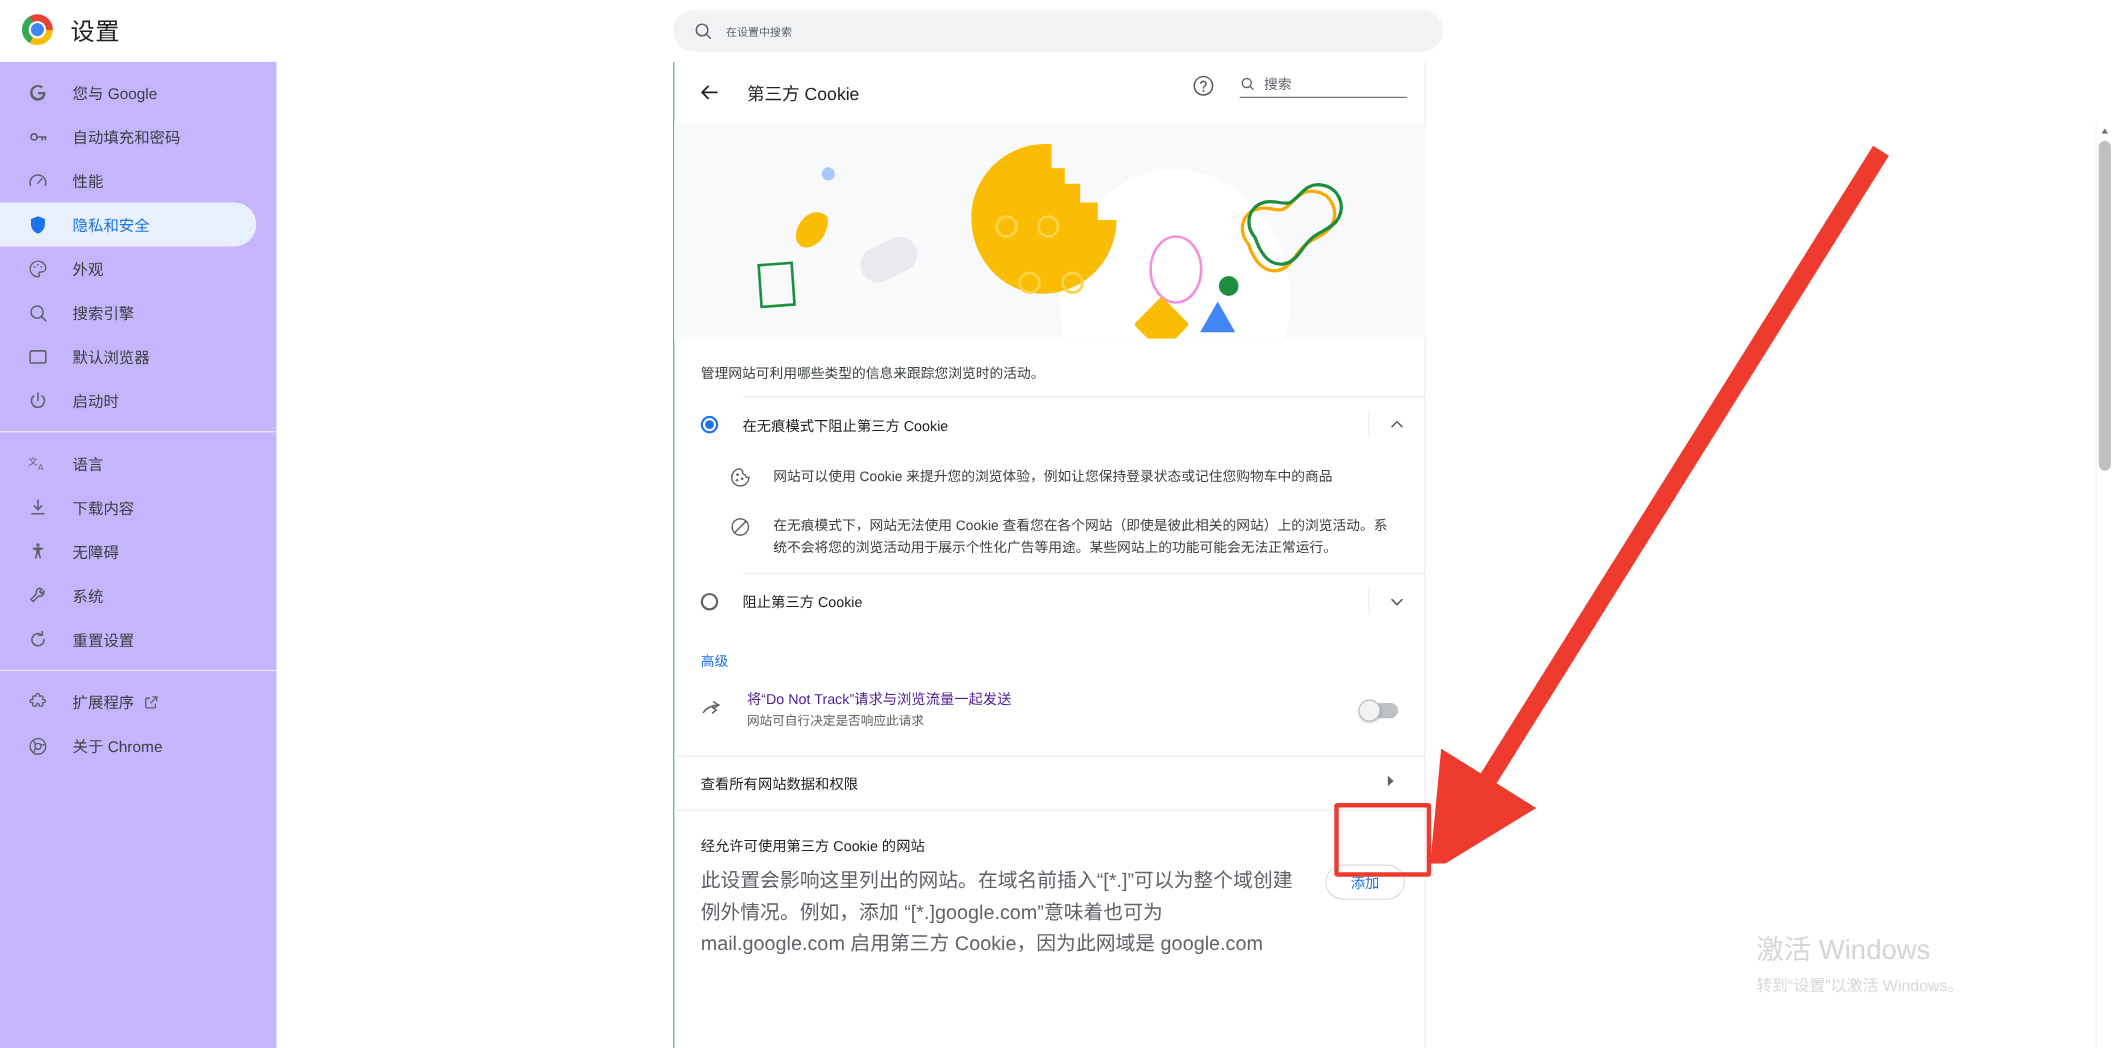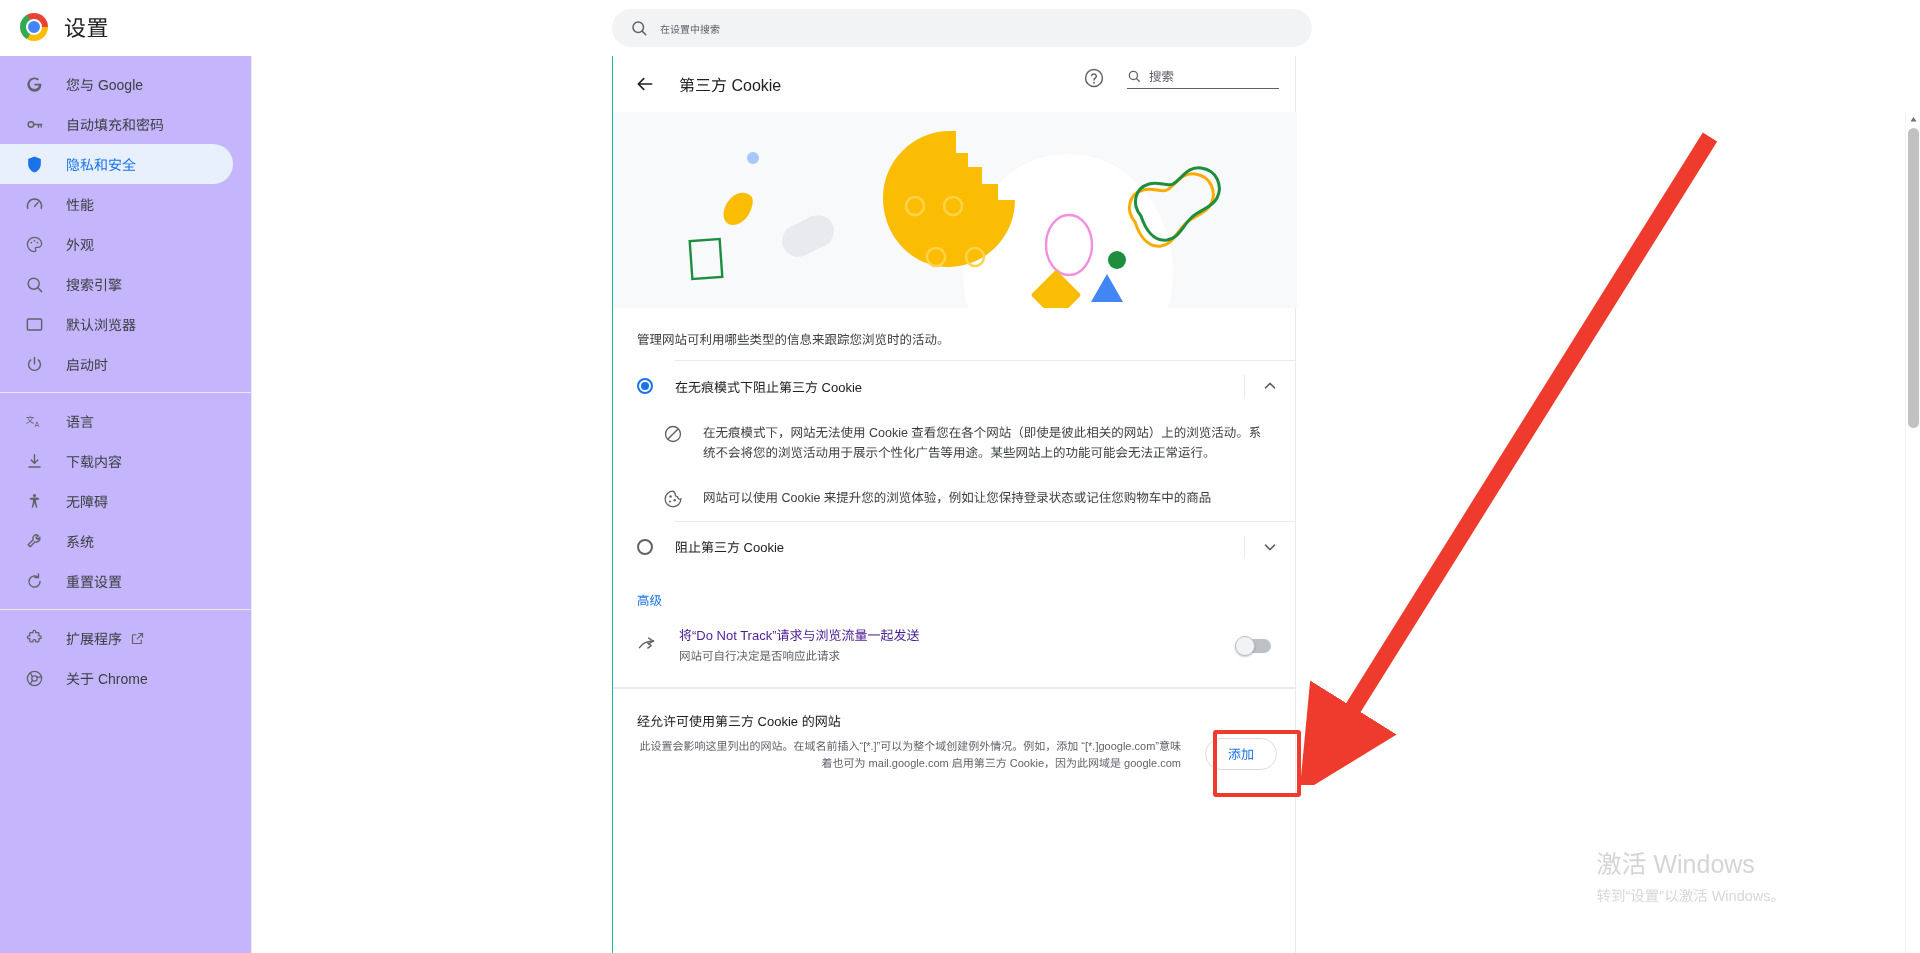--- a/index.html
+++ b/index.html
@@ -161,21 +161,21 @@
   }
 
   .link-row {
     display: flex; align-items: center; height: 48px;
     padding: 0 24px; cursor: pointer; font-size: 13px; color: #202124;
   }
   .link-row .larrow { margin-left: auto; }
 
   .allow-title { font-size: 13px; color: #202124; padding: 22px 24px 8px 24px; }
   .allow-desc-row { display: flex; align-items: flex-start; padding: 0 18px 0 24px; }
-  .allow-desc { font-size: 11px; color: #5f6368; line-height: 1.62; flex: 1; padding-right: 24px; text-align: right; }
+  .allow-desc { font-size: 18px; color: #5f6368; line-height: 1.62; flex: 1; padding-right: 24px; }
   .add-btn {
     flex: none; border: 1px solid #dadce0; border-radius: 16px;
     height: 32px; padding: 0 22px; color: #1a73e8; font-size: 13px;
     background: #fff; cursor: pointer; display: flex; align-items: center;
     font-family: inherit;
   }
 
   
   .scrollbar {
     position: absolute; right: 0; top: 56px; width: 15px; height: 897px;
@@ -241,37 +241,37 @@
           <svg viewBox="0 0 24 24" width="19" height="19" fill="none" stroke="#5f6368" stroke-width="1.8">
             <circle cx="7.5" cy="12" r="3.5"></circle>
               <line x1="11" y1="12" x2="21" y2="12" stroke-linecap="round"></line>
             <line x1="17" y1="12" x2="17" y2="15.5" stroke-linecap="round"></line>
               <line x1="20.5" y1="12" x2="20.5" y2="15" stroke-linecap="round"></line>
           </svg>
         </span>
         <span class="nlabel">自动填充和密码</span>
       </div>
 
-      <div class="nav-item active">
-        <span class="nicon">
-          <svg viewBox="0 0 24 24" width="19" height="19">
-              <path fill="#1a73e8" d="M12 2 4 5.2v6.1c0 4.9 3.4 9.4 8 10.7 4.6-1.3 8-5.8 8-10.7V5.2L12 2z"></path>
-            </svg>
-        </span>
-        <span class="nlabel">隐私和安全</span>
-      </div>
-
       <div class="nav-item">
         <span class="nicon">
           <svg viewBox="0 0 24 24" width="19" height="19" fill="none" stroke="#5f6368" stroke-width="1.7">
             <path d="M3.5 17a9 9 0 1 1 17 0" stroke-linecap="round"></path>
             <line x1="12" y1="14.5" x2="16.5" y2="9.5" stroke-linecap="round"></line>
           </svg>
         </span>
         <span class="nlabel">性能</span>
+      </div>
+
+      <div class="nav-item active">
+        <span class="nicon">
+          <svg viewBox="0 0 24 24" width="19" height="19">
+              <path fill="#1a73e8" d="M12 2 4 5.2v6.1c0 4.9 3.4 9.4 8 10.7 4.6-1.3 8-5.8 8-10.7V5.2L12 2z"></path>
+            </svg>
+        </span>
+        <span class="nlabel">隐私和安全</span>
       </div>
 
       <div class="nav-item">
         <span class="nicon">
           <svg viewBox="0 0 24 24" width="19" height="19" fill="none" stroke="#5f6368" stroke-width="1.6">
             <path d="M12 3a9 9 0 0 0 0 18c1.1 0 1.8-.8 1.8-1.7 0-.5-.2-.9-.5-1.2-.3-.3-.4-.6-.4-1 0-.9.7-1.6 1.6-1.6h1.9A4.6 4.6 0 0 0 21 10.9C21 6.5 16.9 3 12 3z"></path>
             <circle cx="8" cy="9.6" r="1.1" fill="#5f6368" stroke="none"></circle>
             <circle cx="12" cy="7.3" r="1.1" fill="#5f6368" stroke="none"></circle>
             <circle cx="15.8" cy="9.6" r="1.1" fill="#5f6368" stroke="none"></circle>
           </svg>
@@ -464,38 +464,38 @@
           <span class="radio-label">在无痕模式下阻止第三方 Cookie</span>
           <span class="chev">
             <svg viewBox="0 0 24 24" width="18" height="18" fill="none" stroke="#5f6368" stroke-width="2" stroke-linecap="round" stroke-linejoin="round">
                 <polyline points="6,14.5 12,8.5 18,14.5"></polyline>
               </svg>
           </span>
         </div>
 
         <div class="detail-row">
           <span class="dicon">
-            <svg viewBox="0 0 24 24" width="20" height="20" fill="none" stroke="#5f6368" stroke-width="1.6">
-              <circle cx="12" cy="12" r="9"></circle>
-                <line x1="5.7" y1="18.3" x2="18.3" y2="5.7"></line>
-            </svg>
-          </span>
-          <span class="dtext">在无痕模式下，网站无法使用 Cookie 查看您在各个网站（即使是彼此相关的网站）上的浏览活动。系统不会将您的浏览活动用于展示个性化广告等用途。某些网站上的功能可能会无法正常运行。</span>
-        </div>
-
-        <div class="detail-row">
-          <span class="dicon">
             <svg viewBox="0 0 24 24" width="20" height="20" fill="#5f6368">
               <path d="M12 2.6a9.4 9.4 0 1 0 9.4 9.4 3 3 0 0 1-4-2.8 3 3 0 0 1-2.8-4A9.4 9.4 0 0 0 12 2.6z" fill="none" stroke="#5f6368" stroke-width="1.6"></path>
               <circle cx="9" cy="9" r="1.5"></circle>
                 <circle cx="14" cy="13.5" r="1.5"></circle>
                 <circle cx="8.4" cy="15" r="1.3"></circle>
             </svg>
           </span>
           <span class="dtext">网站可以使用 Cookie 来提升您的浏览体验，例如让您保持登录状态或记住您购物车中的商品</span>
+        </div>
+
+        <div class="detail-row">
+          <span class="dicon">
+            <svg viewBox="0 0 24 24" width="20" height="20" fill="none" stroke="#5f6368" stroke-width="1.6">
+              <circle cx="12" cy="12" r="9"></circle>
+                <line x1="5.7" y1="18.3" x2="18.3" y2="5.7"></line>
+            </svg>
+          </span>
+          <span class="dtext">在无痕模式下，网站无法使用 Cookie 查看您在各个网站（即使是彼此相关的网站）上的浏览活动。系统不会将您的浏览活动用于展示个性化广告等用途。某些网站上的功能可能会无法正常运行。</span>
         </div>
 
         <div class="divider-inset"></div>
 
         <div class="radio-row">
           <span class="radio"></span>
           <span class="radio-label">阻止第三方 Cookie</span>
           <span class="chev">
             <svg viewBox="0 0 24 24" width="18" height="18" fill="none" stroke="#5f6368" stroke-width="2" stroke-linecap="round" stroke-linejoin="round">
                 <polyline points="6,9.5 12,15.5 18,9.5"></polyline>
@@ -517,20 +517,28 @@
             <span class="adv-main" style="display:block">将“Do Not Track”请求与浏览流量一起发送</span>
             <span class="adv-sub" style="display:block">网站可自行决定是否响应此请求</span>
           </span>
           <span class="toggle">
             <span class="knob"></span>
           </span>
         </div>
 
         <div class="divider-full" style="margin-top:10px"></div>
 
+        <div class="link-row">
+          <span>查看所有网站数据和权限</span>
+          <span class="larrow">
+            <svg viewBox="0 0 24 24" width="14" height="14" fill="#5f6368">
+                <polygon points="8,4 17,12 8,20"></polygon>
+              </svg>
+          </span>
+        </div>
 
         <div class="divider-full"></div>
 
         <div class="allow-title">经允许可使用第三方 Cookie 的网站</div>
         <div class="allow-desc-row">
           <span class="allow-desc">此设置会影响这里列出的网站。在域名前插入“[*.]”可以为整个域创建例外情况。例如，添加 “[*.]google.com”意味着也可为 mail.google.com 启用第三方 Cookie，因为此网域是 google.com</span>
           <button class="add-btn">添加</button>
         </div>
 
       </div>

